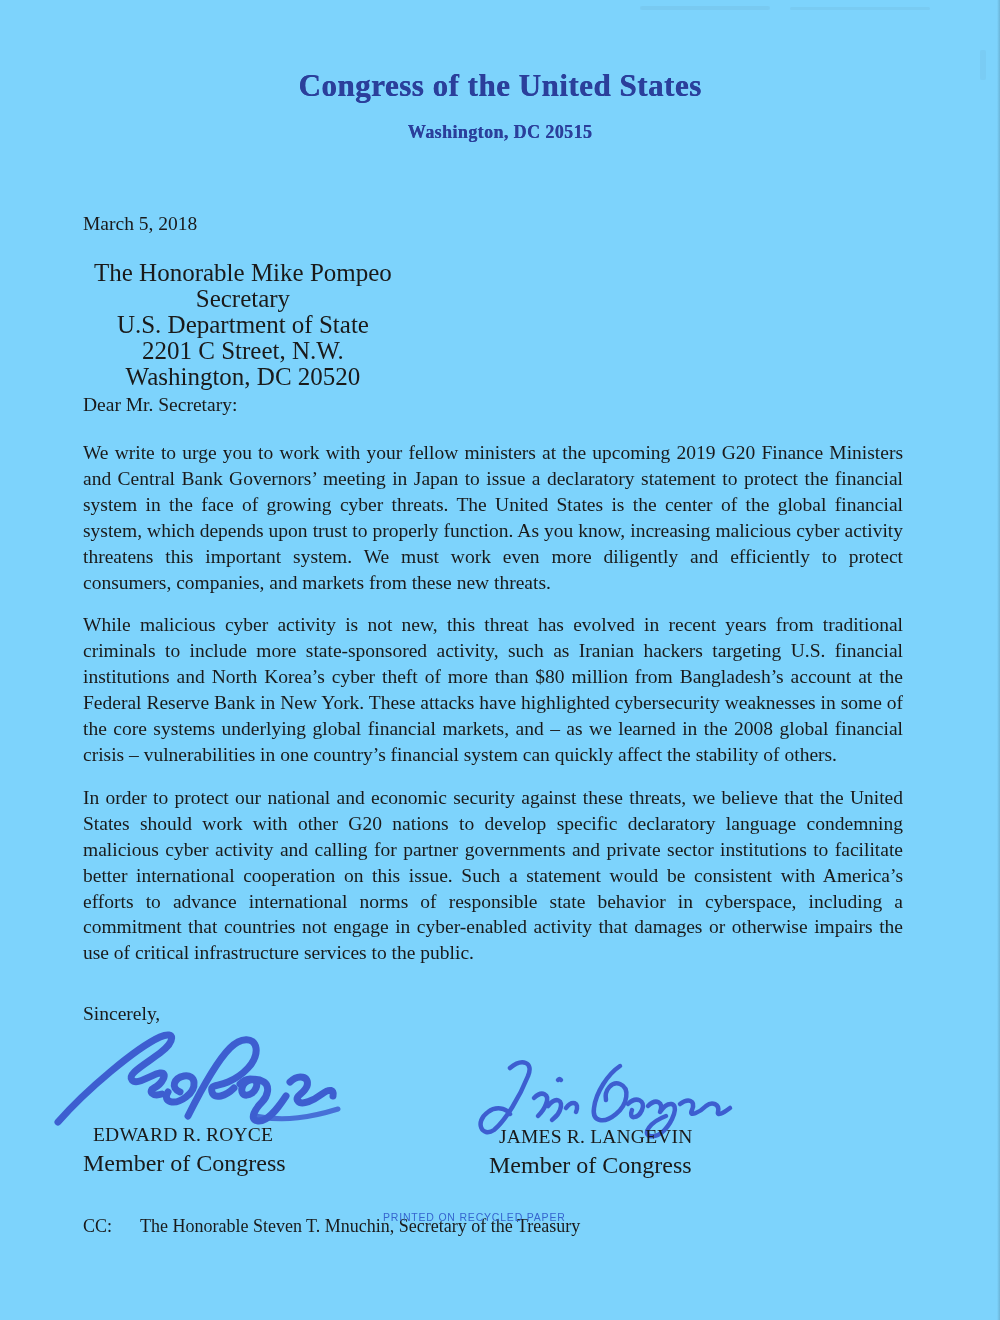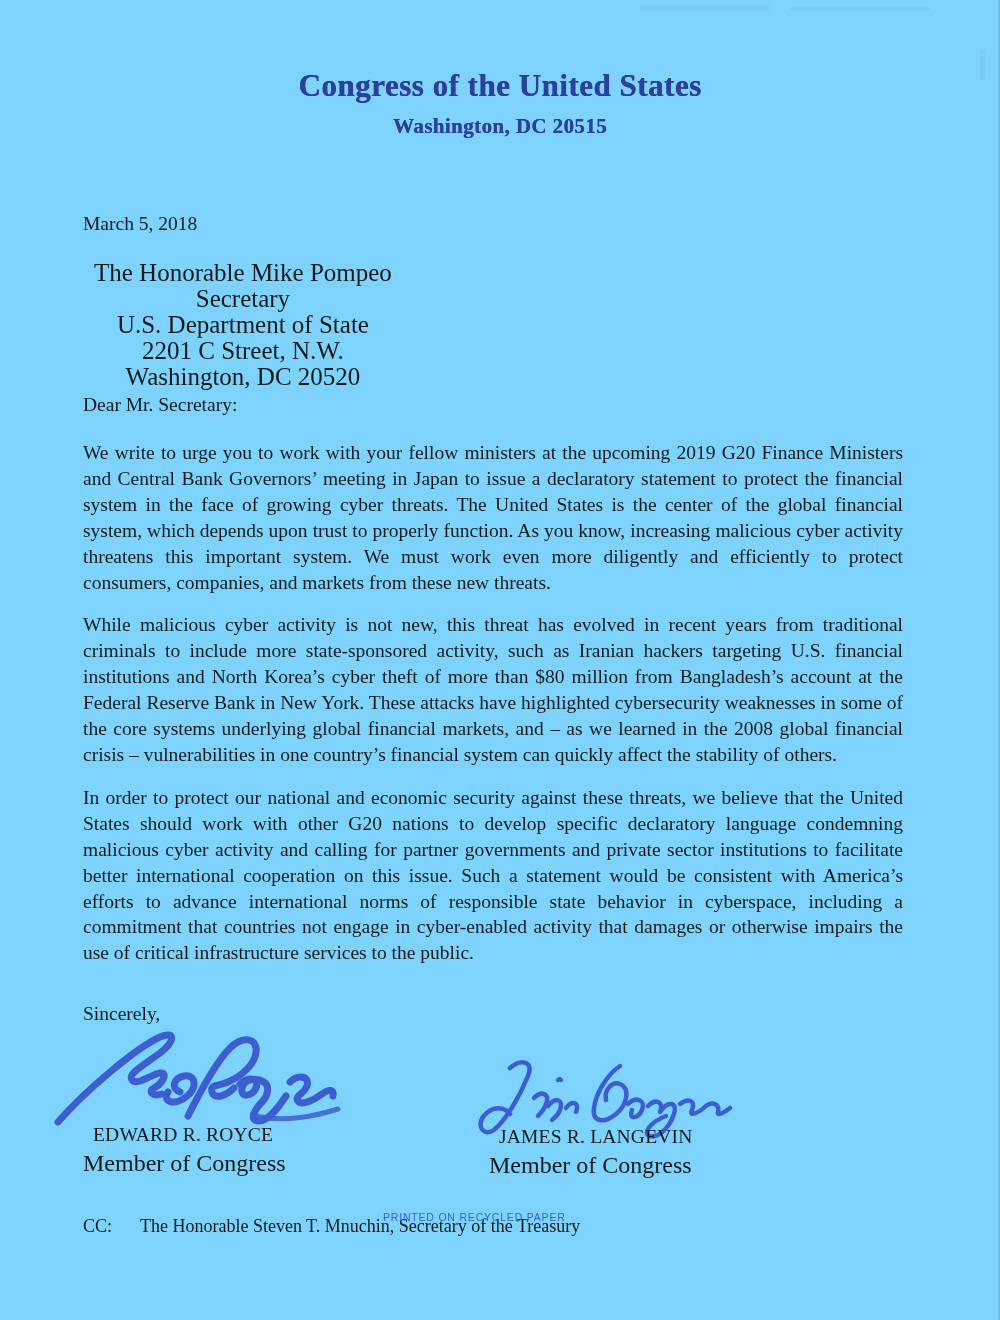--- a/index.html
+++ b/index.html
@@ -16,21 +16,21 @@
     background:linear-gradient(to right,rgba(0,0,0,0),rgba(0,0,0,0.14));}
   .scan-smudge{position:absolute;background:rgba(60,60,60,0.06);border-radius:2px;}
   .smudge-1{left:640px;top:6px;width:130px;height:4px;}
   .smudge-2{left:790px;top:7px;width:140px;height:3px;background:rgba(60,60,60,0.05);}
   .smudge-3{left:980px;top:50px;width:6px;height:30px;background:rgba(60,60,60,0.04);}
 
   .letterhead{position:absolute;left:0;top:68px;width:100%;text-align:center;
     color:var(--letterhead-blue,#2b3f9b);}
   .lh-title{font-size:31px;font-weight:700;letter-spacing:0.5px;
     text-shadow:0.4px 0 0 currentColor;}
-  .lh-subtitle{font-size:21px;font-weight:700;margin-top:10px;letter-spacing:0.4px;
+  .lh-subtitle{font-size:18px;font-weight:700;margin-top:18px;letter-spacing:0.4px;
     text-shadow:0.3px 0 0 currentColor;}
 
   .date{position:absolute;left:83px;top:213px;font-size:19.5px;}
   .recipient{position:absolute;left:94px;top:260px;font-size:25px;line-height:26px;text-align:center;}
   .salutation{position:absolute;left:83px;top:394px;font-size:19.5px;}
 
   .body-text{position:absolute;left:83px;top:440px;width:820px;}
   .body-text p{
     margin:0 0 17px 0;
     font-size:19.5px;line-height:25.9px;

